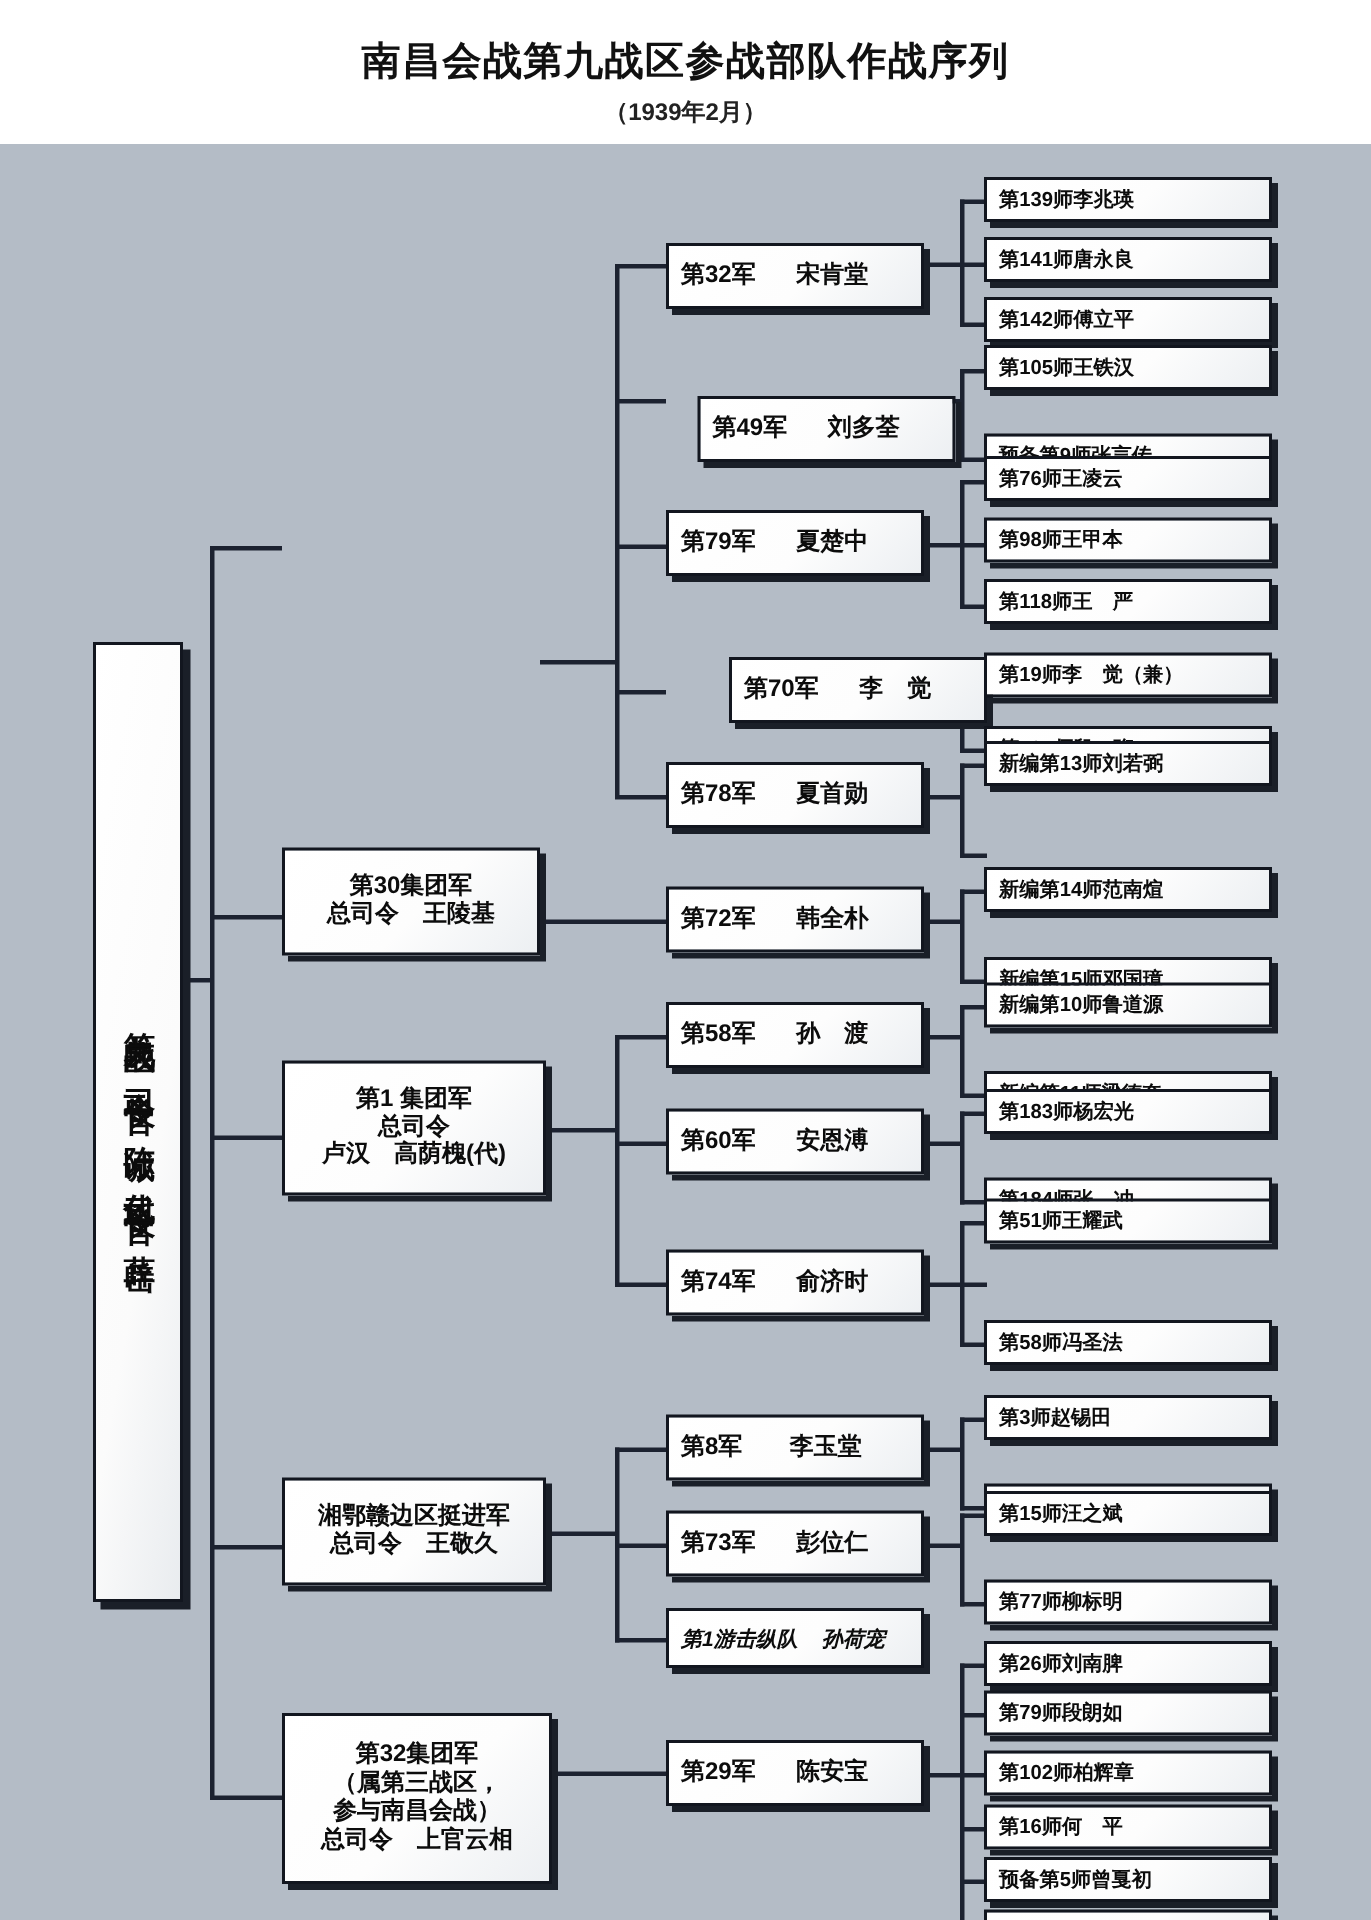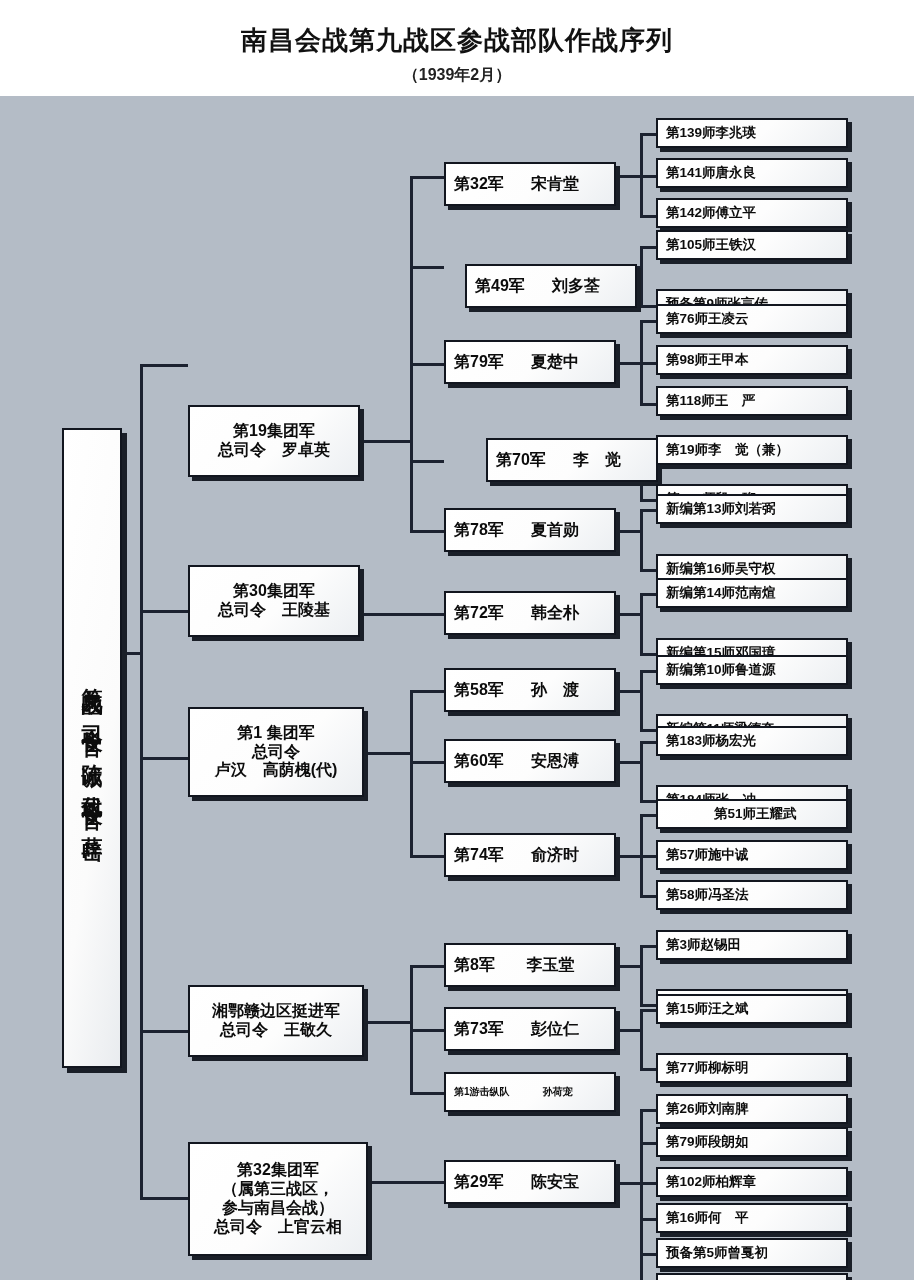--- a/index.html
+++ b/index.html
@@ -74,24 +74,20 @@
 
   <div class="line" style="left:140px; top:268px; width:3px; height:836px;"></div>
   <div class="line" style="left:122px; top:556px; width:20px; height:3px;"></div>
 
   <div class="line" style="left:140px; top:268px; width:48px; height:3px;"></div>
   <div class="line" style="left:140px; top:514px; width:48px; height:3px;"></div>
   <div class="line" style="left:140px; top:661px; width:48px; height:3px;"></div>
   <div class="line" style="left:140px; top:934px; width:48px; height:3px;"></div>
   <div class="line" style="left:140px; top:1101px; width:48px; height:3px;"></div>
 
-  <div class="box group" style="left:188px; top:309px; width:172px; height:72px;">
-    <span class="ln">第19集团军</span>
-    <span class="ln">总司令　罗卓英</span>
-  </div>
   <div class="box group" style="left:188px; top:469px; width:172px; height:72px;">
     <span class="ln">第30集团军</span>
     <span class="ln">总司令　王陵基</span>
   </div>
   <div class="box group" style="left:188px; top:611px; width:176px; height:90px;">
     <span class="ln">第1 集团军</span>
     <span class="ln">总司令</span>
     <span class="ln">卢汉　高荫槐(代)</span>
   </div>
   <div class="box group" style="left:188px; top:889px; width:176px; height:72px;">
@@ -188,21 +184,21 @@
         <span class="u">第8军</span>
         <span class="c">李玉堂</span>
       </span>
   </div>
   <div class="box army" style="left:444px; top:911px; width:172px; height:44px;">
     <span class="cell">
         <span class="u">第73军</span>
         <span class="c">彭位仁</span>
       </span>
   </div>
-  <div class="box army" style="left:444px; top:976px; width:172px; height:40px; font-size:10px;">
+  <div class="box army" style="left:444px; top:976px; width:172px; height:40px; font-size:14px;font-style:italic;">
     <span class="cell">
         <span class="u">第1游击纵队</span>
         <span class="c">孙荷宠</span>
       </span>
   </div>
   <div class="box army" style="left:444px; top:1064px; width:172px; height:44px;">
     <span class="cell">
         <span class="u">第29军</span>
         <span class="c">陈安宝</span>
       </span>
@@ -333,26 +329,20 @@
         <span class="u">第107师</span>
         <span class="c">段　珩</span>
       </span>
   </div>
   <div class="box div" style="left:656px; top:398px; width:192px; height:30px;">
     <span class="cell">
         <span class="u">新编第13师</span>
         <span class="c">刘若弼</span>
       </span>
   </div>
-  <div class="box div" style="left:656px; top:458px; width:192px; height:30px;">
-    <span class="cell">
-        <span class="u">新编第16师</span>
-        <span class="c">吴守权</span>
-      </span>
-  </div>
   <div class="box div" style="left:656px; top:482px; width:192px; height:30px;">
     <span class="cell">
         <span class="u">新编第14师</span>
         <span class="c">范南煊</span>
       </span>
   </div>
   <div class="box div" style="left:656px; top:542px; width:192px; height:30px;">
     <span class="cell">
         <span class="u">新编第15师</span>
         <span class="c">邓国璋</span>
@@ -375,32 +365,26 @@
         <span class="u">第183师</span>
         <span class="c">杨宏光</span>
       </span>
   </div>
   <div class="box div" style="left:656px; top:689px; width:192px; height:30px;">
     <span class="cell">
         <span class="u">第184师</span>
         <span class="c">张　冲</span>
       </span>
   </div>
-  <div class="box div" style="left:656px; top:703px; width:192px; height:30px;padding-left:48px;">
+  <div class="box div" style="left:656px; top:703px; width:192px; height:30px;">
     <span class="cell">
         <span class="u">第51师</span>
         <span class="c">王耀武</span>
       </span>
   </div>
-  <div class="box div" style="left:656px; top:744px; width:192px; height:30px;">
-    <span class="cell">
-        <span class="u">第57师</span>
-        <span class="c">施中诚</span>
-      </span>
-  </div>
   <div class="box div" style="left:656px; top:784px; width:192px; height:30px;">
     <span class="cell">
         <span class="u">第58师</span>
         <span class="c">冯圣法</span>
       </span>
   </div>
   <div class="box div" style="left:656px; top:834px; width:192px; height:30px;">
     <span class="cell">
         <span class="u">第3师</span>
         <span class="c">赵锡田</span>

